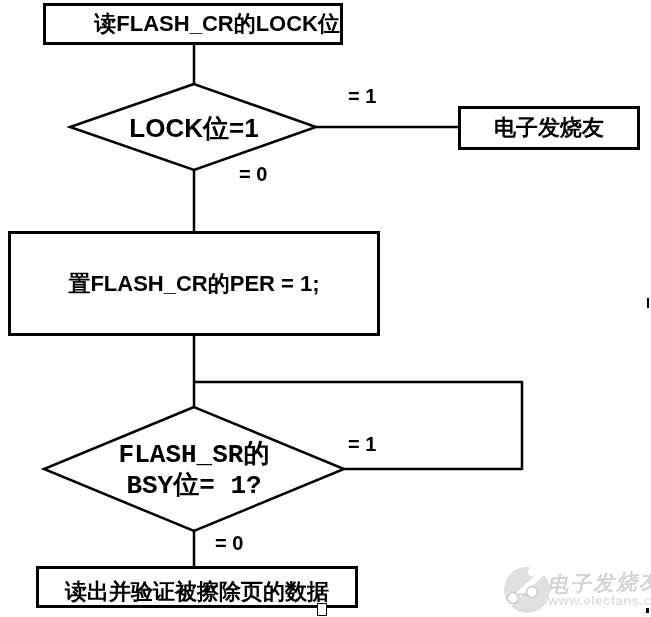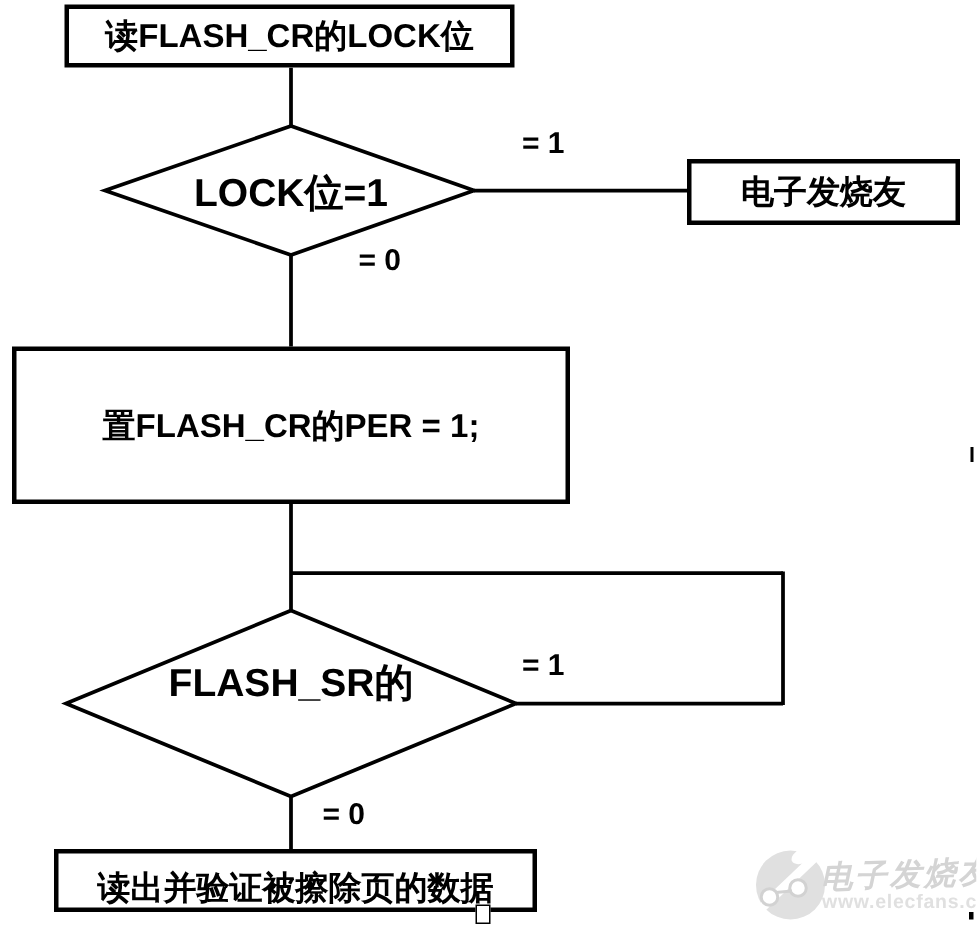--- a/index.html
+++ b/index.html
@@ -88,40 +88,41 @@
     <line x1="194" y1="382" x2="522" y2="382" stroke="#000" stroke-width="2.5"></line>
     <line x1="522" y1="381" x2="522" y2="470" stroke="#000" stroke-width="2.5"></line>
     <line x1="522" y1="469" x2="344" y2="469" stroke="#000" stroke-width="2.5"></line>
 
     <line x1="194" y1="531" x2="194" y2="568" stroke="#000" stroke-width="2.5"></line>
 
     <polygon points="194,84 70,127 194,170 316,127" fill="#fff" stroke="#000" stroke-width="2.5"></polygon>
     <polygon points="194,407 44,469 194,531 344,469" fill="#fff" stroke="#000" stroke-width="2.5"></polygon>
   </svg>
 
-  <div class="node" style="left:43px;top:3px;width:300px;height:42px;">
+  <div class="node" style="left:43px;top:3px;width:300px;height:42px;justify-content:flex-end;">
     <span>读FLASH_CR的LOCK位</span>
   </div>
 
   <div class="node" style="left:458px;top:106px;width:182px;height:44px;">
     <span>电子发烧友</span>
   </div>
 
   <div class="node multiline" style="left:8px;top:231px;width:372px;height:105px;">
     <div>置FLASH_CR的PER = 1;</div>
   </div>
 
   <div class="node" style="left:36px;top:566px;width:322px;height:42px;align-items:flex-end;">
     <span>读出并验证被擦除页的数据</span>
   </div>
 
   <div class="dtext" style="left:94px;top:113px;width:200px;">LOCK位=1</div>
 
-  <div class="dtext" style="left:94px;top:440px;width:200px;">
+  <div class="dtext" style="left:94px;top:440px;width:200px;font-family:Liberation Mono, monospace;">
     <div>FLASH_SR的</div>
+    <div>BSY位= 1?</div>
   </div>
 
   <div class="edge-label" style="left:348px;top:85px;">= 1</div>
   <div class="edge-label" style="left:239px;top:163px;">= 0</div>
   <div class="edge-label" style="left:348px;top:433px;">= 1</div>
   <div class="edge-label" style="left:215px;top:532px;">= 0</div>
 
   <svg class="layer" style="left:498px;top:565px;" width="60" height="50" viewBox="0 0 60 50">
     <circle cx="29" cy="25" r="23" fill="#e0e0e0"></circle>
     <ellipse cx="38" cy="5" rx="9" ry="5" fill="#ffffff" transform="rotate(-28 38 5)"></ellipse>

